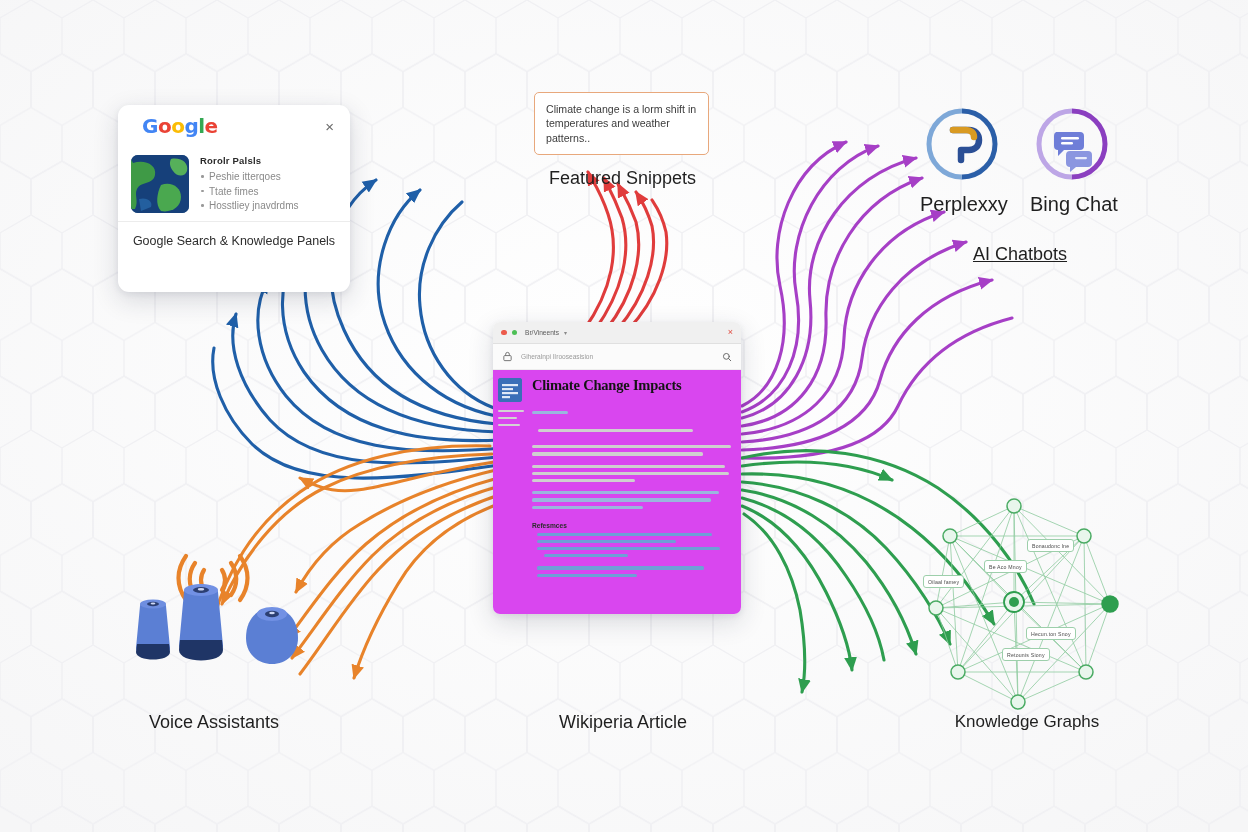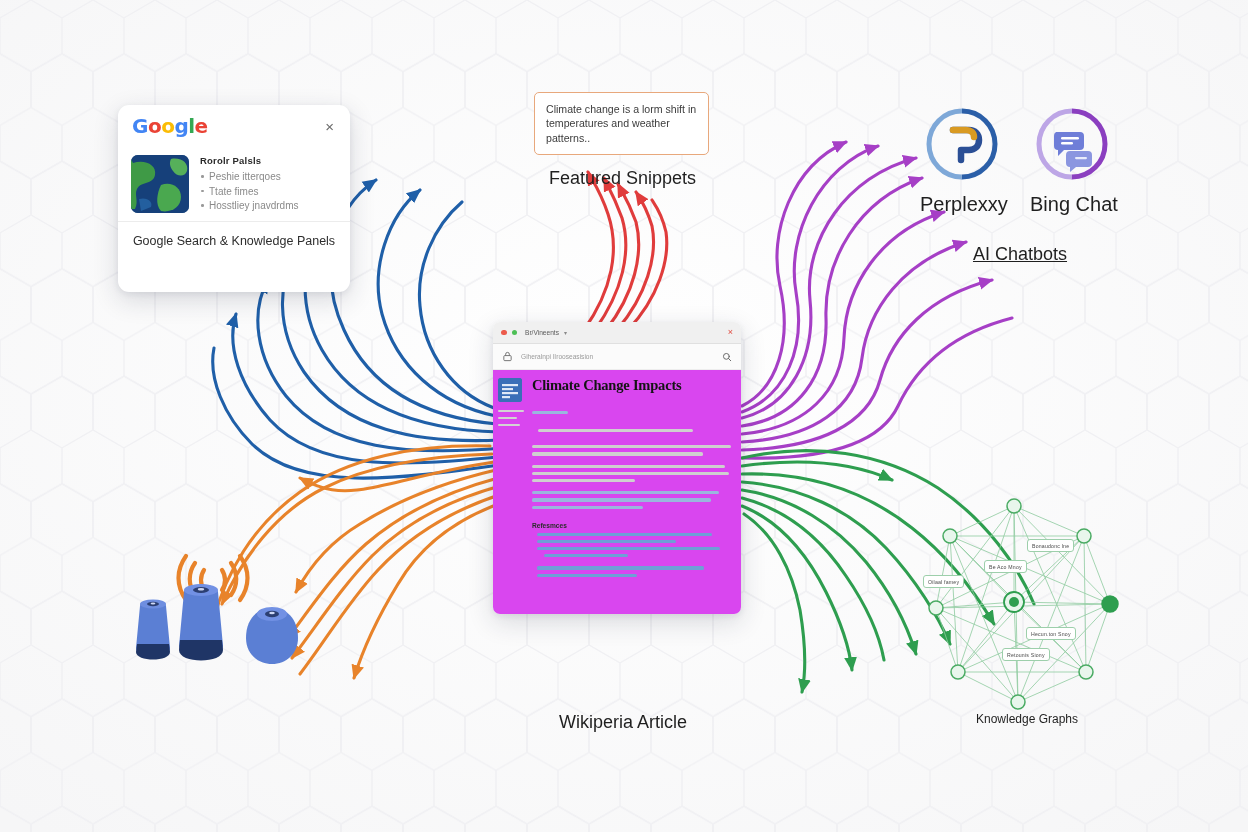--- a/index.html
+++ b/index.html
@@ -16,21 +16,21 @@
 
   
   #arrows{position:absolute;inset:0;width:1248px;height:832px;z-index:2;pointer-events:none;}
 
   
   .card{position:absolute;background:#fff;border-radius:10px;
         box-shadow:0 8px 26px rgba(30,40,60,.16),0 2px 6px rgba(30,40,60,.08);}
 
   
   #google-panel{left:118px;top:105px;width:232px;height:187px;z-index:6;border-radius:11px;}
-  #gp-head{display:flex;align-items:center;justify-content:space-between;padding:11px 14px 6px 14px;}
+  #gp-head{display:flex;align-items:center;justify-content:space-between;padding:11px 14px 6px 24px;}
   .glogo{font-family:"DejaVu Sans", sans-serif;font-size:20px;font-weight:700;letter-spacing:-.5px;line-height:1;}
   .glogo span:nth-child(1){color:#4285F4}
   .glogo span:nth-child(2){color:#EA4335}
   .glogo span:nth-child(3){color:#FBBC05}
   .glogo span:nth-child(4){color:#4285F4}
   .glogo span:nth-child(5){color:#34A853}
   .glogo span:nth-child(6){color:#EA4335}
   #gp-close{color:#6b6b6b;font-size:15px;line-height:1;cursor:pointer;padding:0 2px;}
   #gp-search{margin:2px 12px 0 12px;height:30px;border:1px solid #e3e3e3;border-radius:16px;
              display:flex;align-items:center;padding:0 10px;background:#fff;
@@ -95,21 +95,21 @@
                    font-size:18px;color:#1f1f1f;z-index:6;}
 
   
   #voice-group{position:absolute;left:122px;top:548px;width:216px;height:150px;z-index:6;}
   #voice-label{position:absolute;left:104px;top:712px;width:220px;text-align:center;
                font-size:18px;color:#1f1f1f;z-index:6;}
 
   
   #kg-group{position:absolute;left:896px;top:496px;width:240px;height:216px;z-index:6;}
   #kg-label{position:absolute;left:917px;top:712px;width:220px;text-align:center;
-            font-size:12px;color:#1f1f1f;z-index:6;}
+            font-size:17px;color:#1f1f1f;z-index:6;}
   .kgbox{position:absolute;background:#fff;border:.9px solid #9dcfab;border-radius:3px;
          font-size:5.2px;color:#4a4a4a;padding:2.5px 4px;white-space:nowrap;filter:blur(.5px);
          letter-spacing:.2px;}
 </style>
 </head>
 <body>
 
 <div id="stage">
 
   <svg id="hexbg" viewBox="0 0 1248 832" preserveAspectRatio="none">
@@ -365,20 +365,21 @@
       </g>
 
       <g>
         <path d="M124,90 C124,70 136,60 150,60 C164,60 176,70 176,90 C176,106 164,116 150,116 C136,116 124,106 124,90 Z" fill="#5b7fd4"></path>
         <ellipse cx="150" cy="66" rx="15" ry="7" fill="#7291e4"></ellipse>
         <ellipse cx="150" cy="66" rx="7" ry="3.3" fill="#2c3f72"></ellipse>
         <ellipse cx="150" cy="65" rx="2.8" ry="1.3" fill="#cfd9f5"></ellipse>
       </g>
     </svg>
   </div>
+  <div id="voice-label">Voice Assistants</div>
 
   <div id="kg-group">
     <svg viewBox="0 0 240 216" width="240" height="216">
       <g stroke="#8fcb9f" stroke-width=".85" fill="none" opacity=".95">
         <path d="M118,10 L54,40 L40,112 L62,176 L122,206 L190,176 L214,108 L188,40 Z"></path>
         <path d="M118,10 L40,112 M118,10 L62,176 M118,10 L122,206 M118,10 L190,176 M118,10 L214,108"></path>
         <path d="M54,40 L62,176 M54,40 L122,206 M54,40 L190,176 M54,40 L214,108 M54,40 L188,40"></path>
         <path d="M40,112 L122,206 M40,112 L190,176 M40,112 L214,108 M40,112 L188,40"></path>
         <path d="M62,176 L190,176 M62,176 L214,108 M62,176 L188,40"></path>
         <path d="M122,206 L214,108 M122,206 L188,40"></path>

